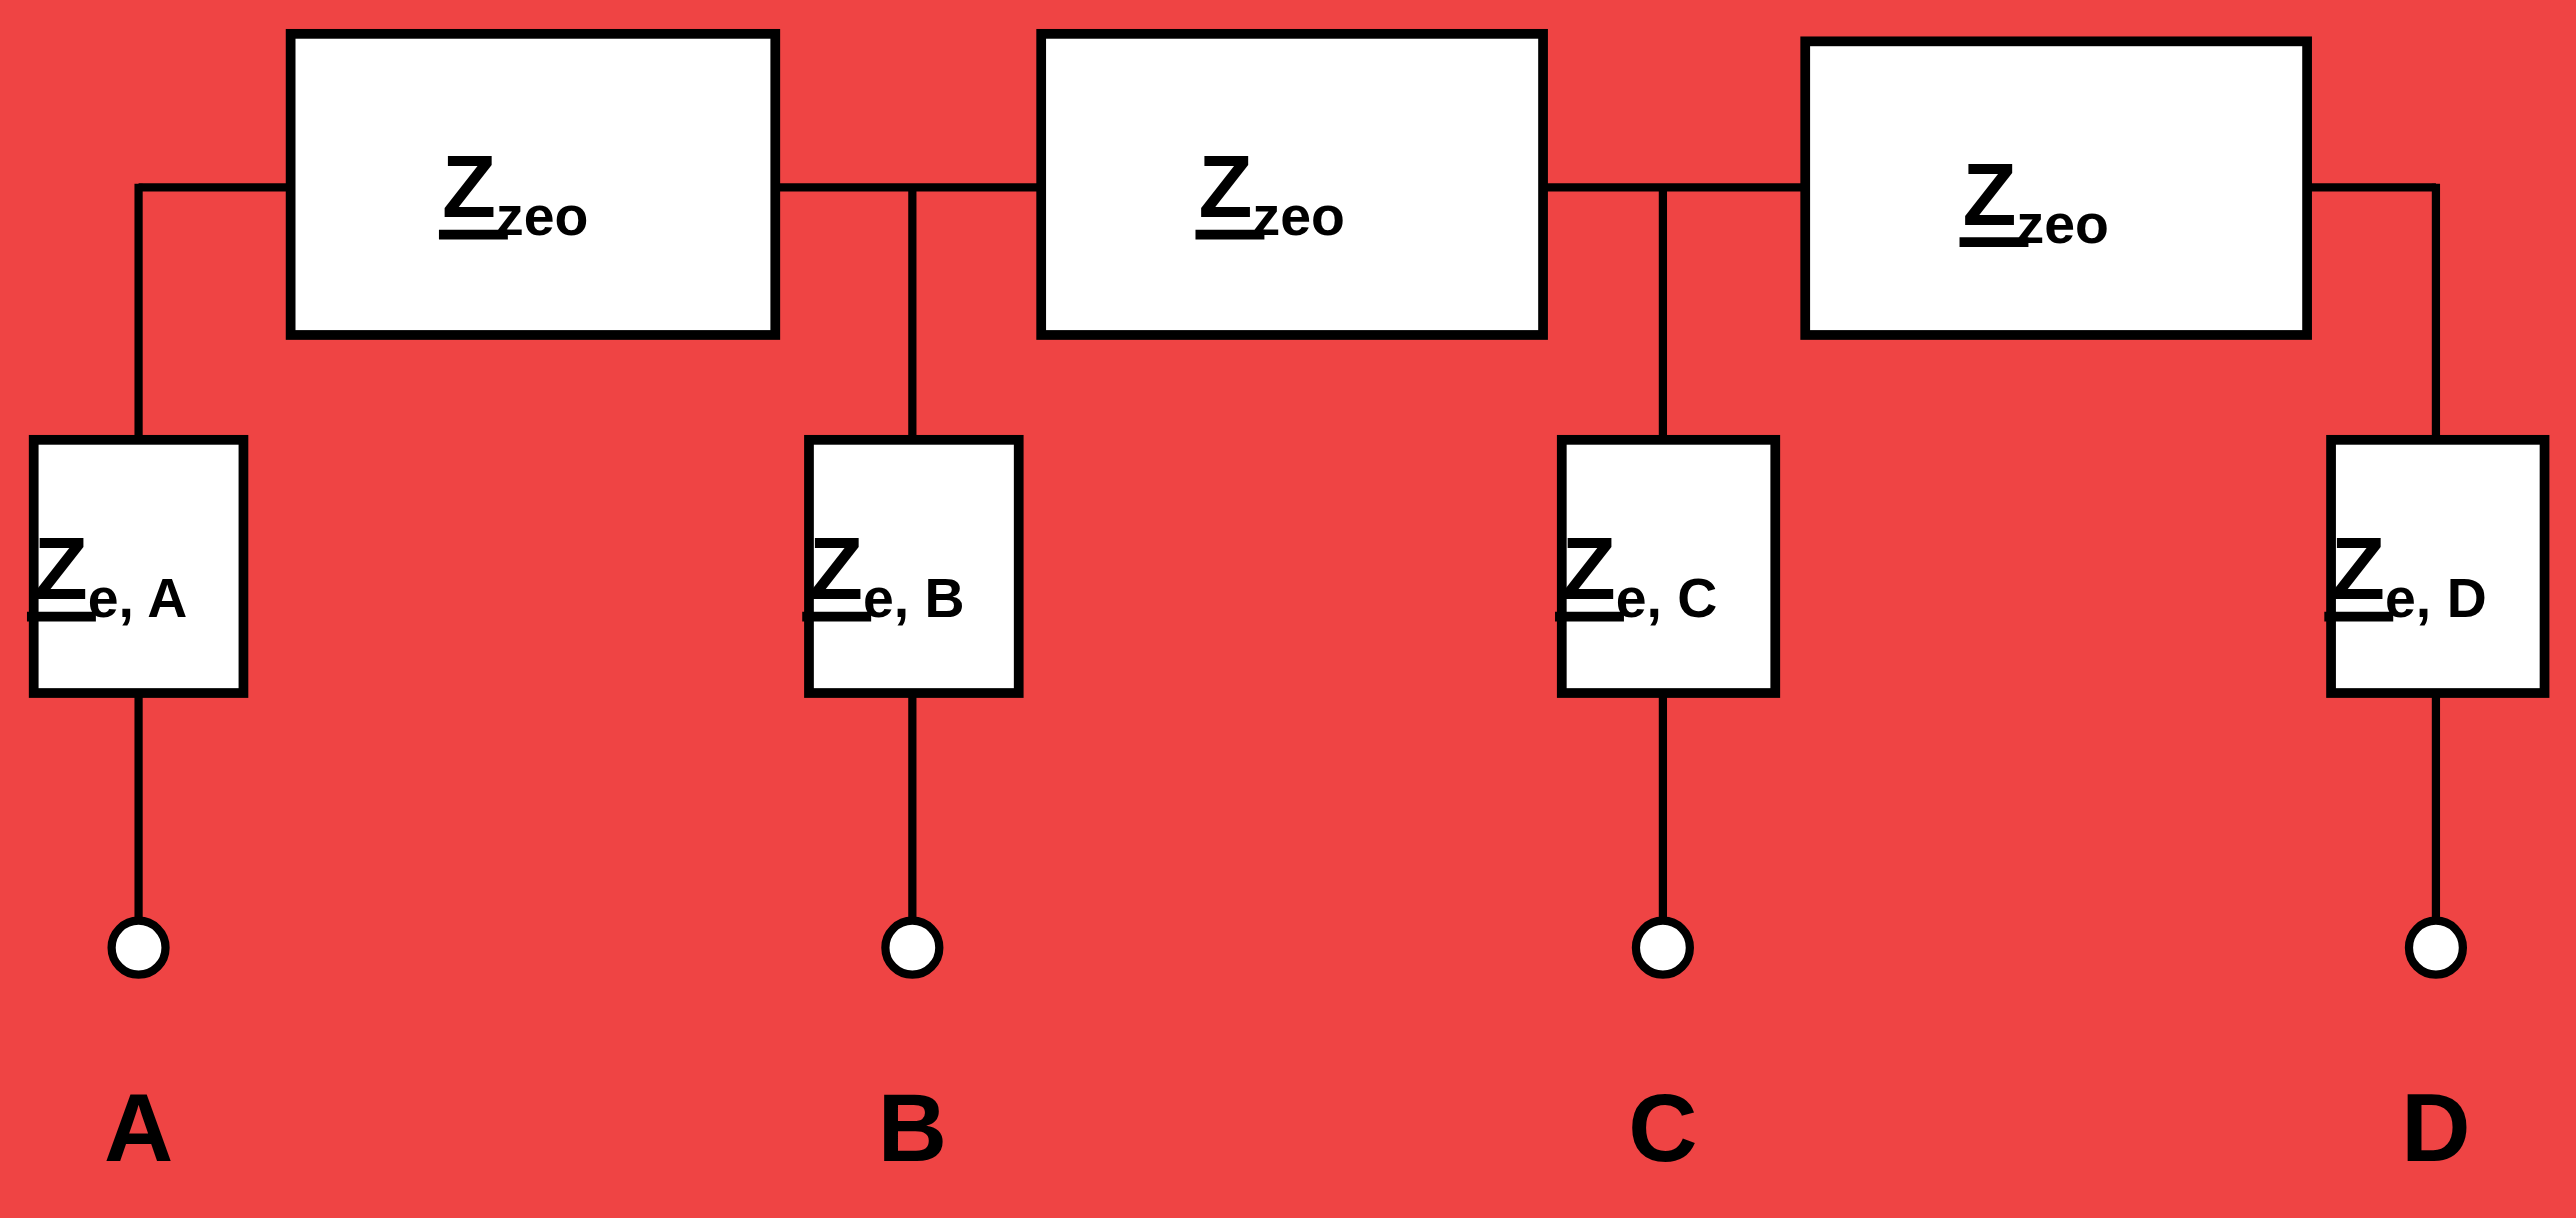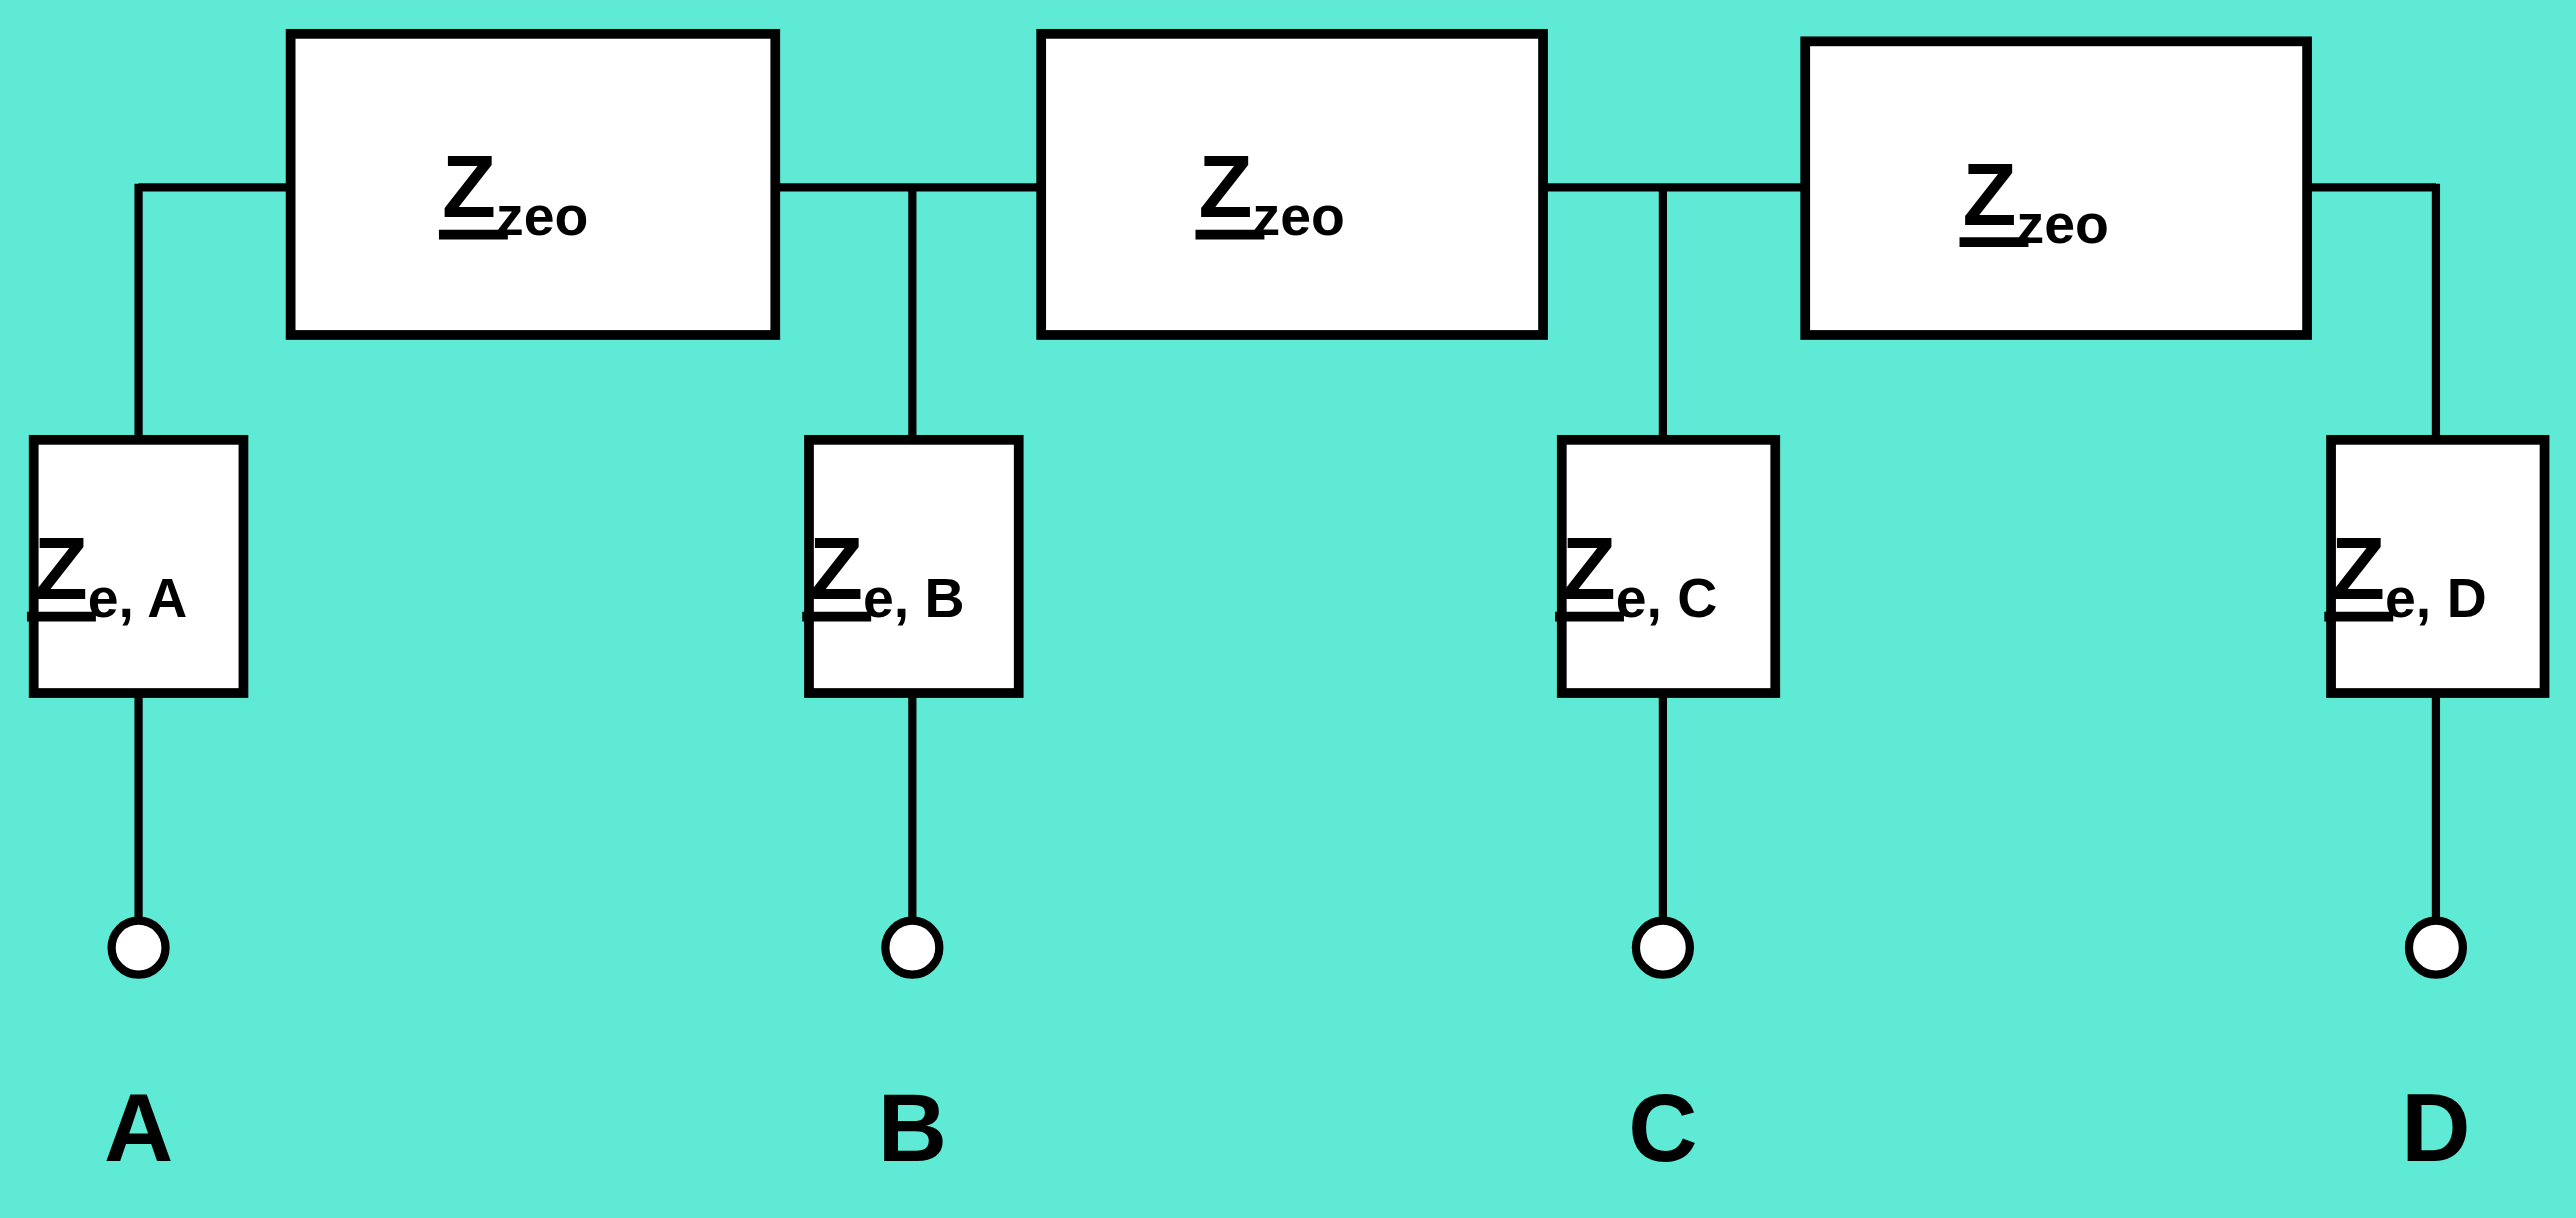--- a/index.html
+++ b/index.html
@@ -4,21 +4,21 @@
 <style>
   html, body {
     margin: 0;
     padding: 0;
     background: #ffffff;
   }
   #canvas {
     position: relative;
     width: 2576px;
     height: 1219px;
-    background: #5eead4;
+    background: #ef4444;
     overflow: hidden;
     font-family: "Liberation Sans", sans-serif;
   }
   #diagram {
     position: absolute;
     top: 0;
     left: 0;
     width: 2576px;
     height: 1219px;
   }

